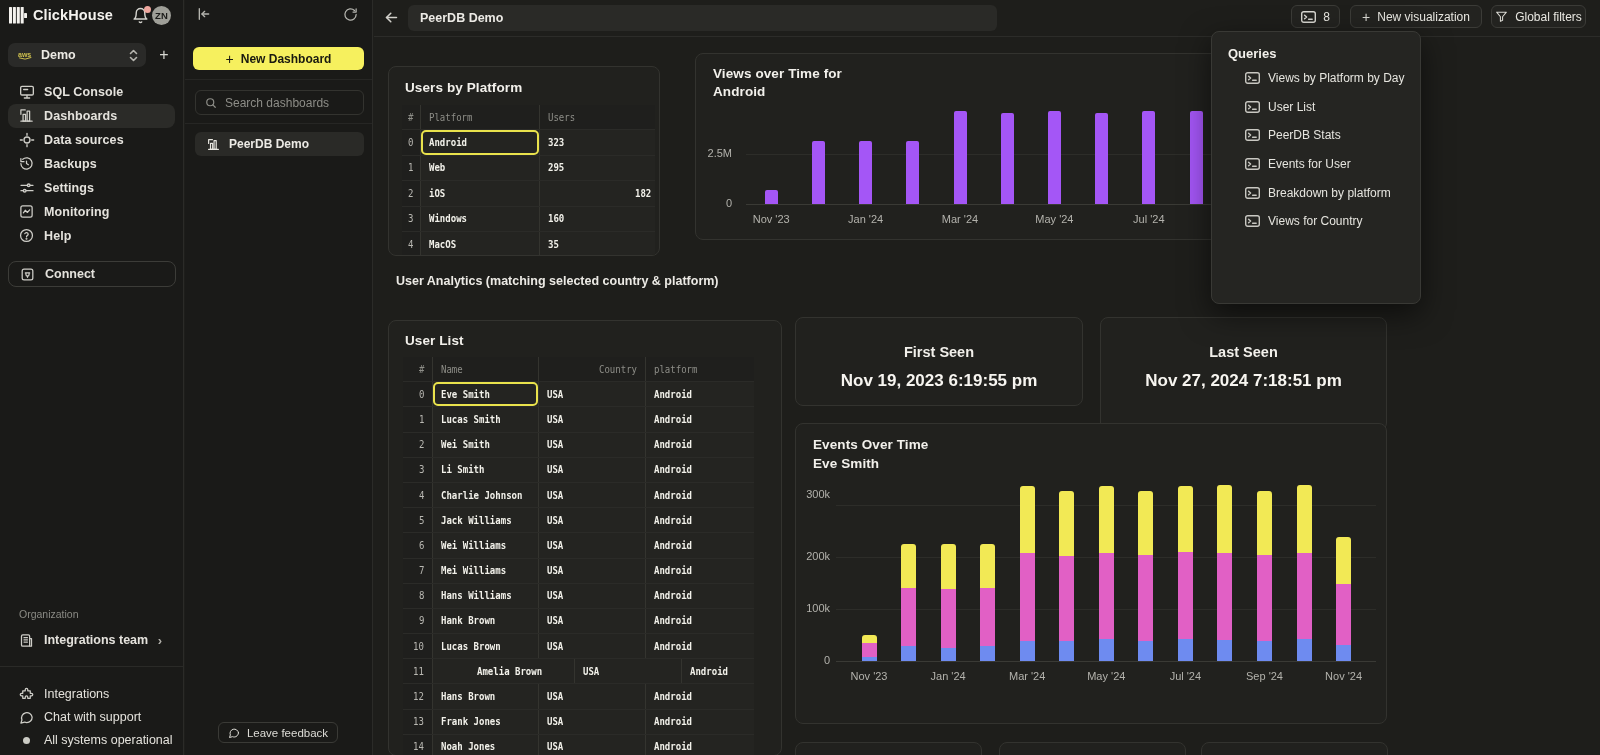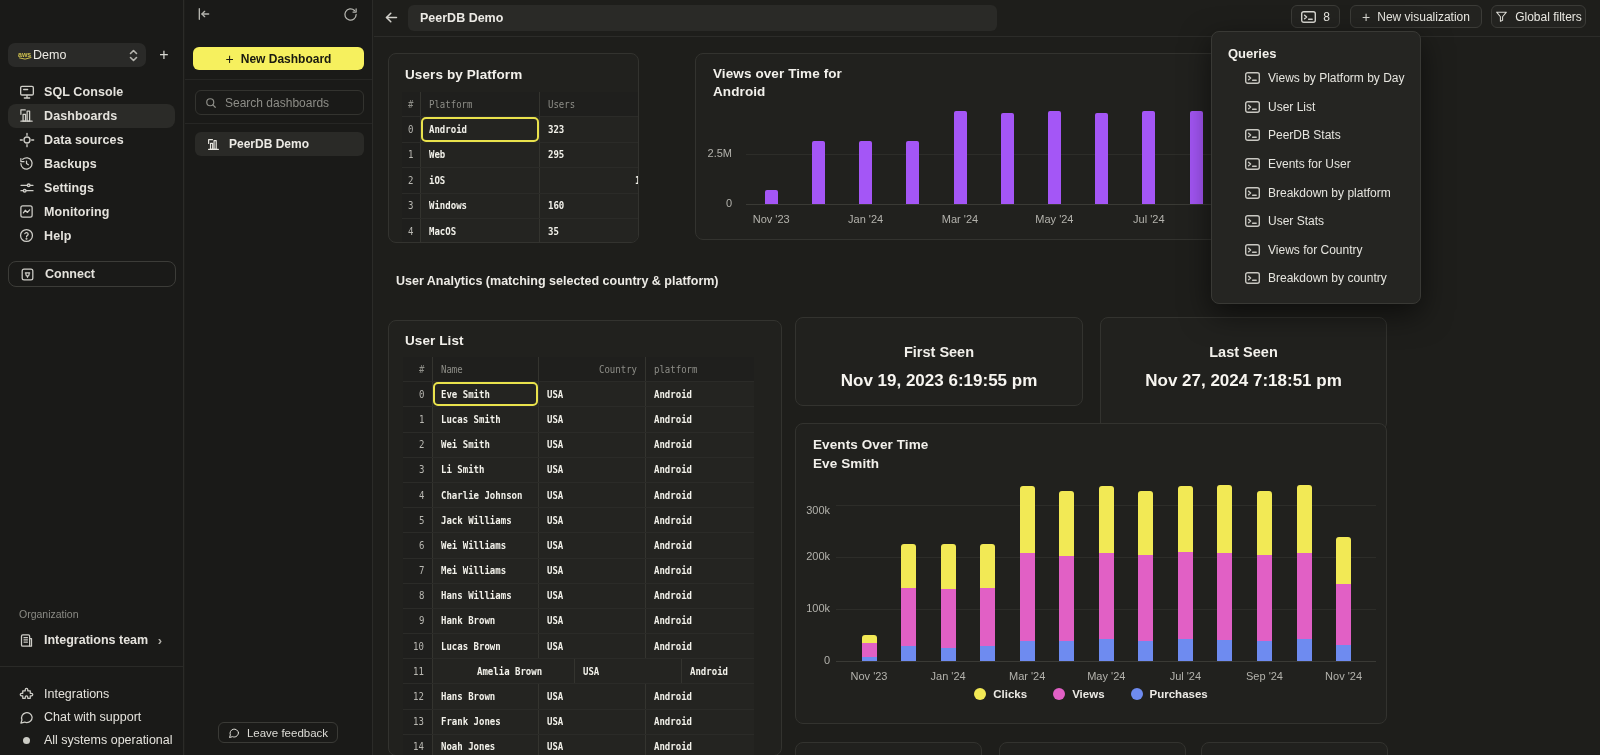--- a/index.html
+++ b/index.html
@@ -23,21 +23,21 @@
   .brand { position:absolute; left:33px; top:7px; font-size:14.5px; font-weight:700; letter-spacing:.1px; color:#f4f2ee; }
   .bell { position:absolute; left:132px; top:7px; width:19px; height:19px; color:#d4d3cd; }
   .bell-dot { position:absolute; left:12px; top:-1px; width:7px; height:7px; border-radius:50%; background:#efa79e; }
   .avatar { position:absolute; left:152px; top:6px; width:19px; height:19px; border-radius:50%;
     background:#9f9f98; color:#1c1c1a; font-size:9.5px; font-weight:700;
     display:flex; align-items:center; justify-content:center; letter-spacing:.2px; }
   .org-row { position:absolute; left:0; top:43px; width:100%; height:24px; }
   .org-select { position:absolute; left:8px; top:0; width:138px; height:24px;
     background:#2a2a28; border:none; border-radius:7px; color:#eceae4;
     display:flex; align-items:center; padding:0 8px 0 10px; cursor:pointer; }
-  .org-select .lbl { font-size:12.5px; font-weight:400; }
+  .org-select .lbl { font-size:12.5px; font-weight:700; margin-left:8px; }
   .org-select .ud { margin-left:auto; color:#b6b5af; }
   .side-plus { position:absolute; left:153px; top:1px; width:22px; height:22px; background:none; border:none;
     color:#d7d7d1; font-size:16px; line-height:20px; cursor:pointer; }
   .nav { position:absolute; left:0; top:80px; width:100%; }
   .nav-item { position:relative; height:24px; margin:0 8px; border-radius:8px;
     display:flex; align-items:center; padding-left:11px; cursor:pointer; color:#e4e2dc; }
   .nav-item.active { background:#2b2b28; }
   .nav-item .ic { width:16px; height:16px; color:#cfcec8; flex:none; }
   .nav-item .nl { margin-left:9px; font-size:12.5px; font-weight:600; letter-spacing:.1px; }
   .connect-btn { position:absolute; left:8px; top:261px; width:168px; height:26px;
@@ -139,20 +139,40 @@
   .qp-title { margin-left:16px; font-size:13px; font-weight:700; color:#f2f0eb; }
   .qp-list { margin-top:3px; }
   .qp-item { height:28.6px; display:flex; align-items:center; padding-left:33px; cursor:pointer; }
   .qp-item .ic { width:15px; height:12px; color:#c9c8c2; flex:none; }
   .qp-item .nl { margin-left:8px; font-size:12px; font-weight:500; color:#e6e5df; }
 </style>
 </head>
 <body>
 
 <aside class="sidebar">
+  <div class="side-head">
+    <span class="logo">
+      <svg width="18" height="17" viewBox="0 0 18 17" fill="#f4f2ee">
+        <rect x="0" y="0" width="3" height="16.5" rx="0.6"></rect>
+          <rect x="3.9" y="0" width="3" height="16.5" rx="0.6"></rect>
+        <rect x="7.8" y="0" width="3" height="16.5" rx="0.6"></rect>
+          <rect x="11.7" y="0" width="3" height="16.5" rx="0.6"></rect>
+        <rect x="15.1" y="6" width="2.9" height="5" rx="0.6"></rect>
+      </svg>
+    </span>
+    <span class="brand">ClickHouse</span>
+    <span class="bell">
+      <svg width="17" height="17" viewBox="0 0 24 24" fill="none" stroke="currentColor" stroke-width="2" stroke-linecap="round" stroke-linejoin="round">
+        <path d="M18 8a6 6 0 0 0-12 0c0 7-3 9-3 9h18s-3-2-3-9"></path>
+          <path d="M13.7 21a2 2 0 0 1-3.4 0"></path>
+      </svg>
+      <span class="bell-dot"></span>
+    </span>
+    <span class="avatar">ZN</span>
+  </div>
 
   <div class="org-row">
     <button class="org-select">
       <span>
         <svg width="15" height="10" viewBox="0 0 15 10">
           <text x="0" y="6.5" font-size="7" font-weight="700" fill="#cdbf4e" font-family="Liberation Sans, sans-serif">aws</text>
           <path d="M1.5 8 Q 7 10.6 13 7.6" stroke="#cdbf4e" stroke-width="1" fill="none" stroke-linecap="round"></path>
         </svg>
       </span>
       <span class="lbl">Demo</span>
@@ -363,21 +383,21 @@
     <button class="hbtn" style="left:1117px; width:95px">
       <span class="ic">
         <svg width="13" height="13" viewBox="0 0 24 24" fill="none" stroke="currentColor" stroke-width="2" stroke-linecap="round" stroke-linejoin="round">
           <path d="M3 4h18l-7 8.5V19l-4 2v-8.5L3 4z"></path>
         </svg>
       </span>
       <span>Global filters</span>
     </button>
   </header>
 
-  <section class="card" style="left:14px; top:53px; width:251px; height:190px">
+  <section class="card" style="left:14px; top:66px; width:272px; height:190px">
     <h3 class="card-title" style="top:13px">Users by Platform</h3>
     <div class="dtable" style="left:13px; top:38px; width:253px" id="platform-table">
         <div class="trow thead" style="height: 25.4px;">
           <div class="tcell idx ctr" style="width: 19px;">
             <span class="mx">#</span>
           </div>
           <div class="tcell" style="width: 118.5px;">
             <span class="mx">Platform</span>
           </div>
           <div class="tcell" style="width: 115.5px;">
@@ -723,21 +743,21 @@
       <span style="display:block">Eve Smith</span>
     </h3>
     <div class="plot" id="events-plot" style="left:40px; top:47px; width:540px; height:190px">
         <div class="gridline zero" style="top: 189.5px;"></div>
         <div class="ylab" style="right: 546px; top: 183px; width: 44px; position: absolute;">0</div>
         <div class="gridline" style="top: 137.5px;"></div>
         <div class="ylab" style="right: 546px; top: 131px; width: 44px; position: absolute;">100k</div>
         <div class="gridline" style="top: 85.5px;"></div>
         <div class="ylab" style="right: 546px; top: 79px; width: 44px; position: absolute;">200k</div>
         <div class="gridline" style="top: 33.5px;"></div>
-        <div class="ylab" style="right: 546px; top: 33px; width: 44px; position: absolute;">300k</div>
+        <div class="ylab" style="right: 546px; top: 17px; width: 44px; position: absolute;">300k</div>
         <div class="seg" style="left: 25.5px; width: 15px; bottom: 0px; height: 4.16px; background: rgb(110, 139, 240);"></div>
         <div class="seg" style="left: 25.5px; width: 15px; bottom: 4.16px; height: 14.04px; background: rgb(225, 96, 197);"></div>
         <div class="seg" style="left: 25.5px; width: 15px; bottom: 18.2px; height: 8.32px; background: rgb(242, 233, 85); border-radius: 3px 3px 0px 0px;"></div>
         <div class="xlab" style="left: 3px; top: 199px; width: 60px;">Nov '23</div>
         <div class="seg" style="left: 65.05px; width: 15px; bottom: 0px; height: 14.56px; background: rgb(110, 139, 240);"></div>
         <div class="seg" style="left: 65.05px; width: 15px; bottom: 14.56px; height: 58.24px; background: rgb(225, 96, 197);"></div>
         <div class="seg" style="left: 65.05px; width: 15px; bottom: 72.8px; height: 44.2px; background: rgb(242, 233, 85); border-radius: 3px 3px 0px 0px;"></div>
         <div class="seg" style="left: 104.6px; width: 15px; bottom: 0px; height: 13px; background: rgb(110, 139, 240);"></div>
         <div class="seg" style="left: 104.6px; width: 15px; bottom: 13px; height: 59.28px; background: rgb(225, 96, 197);"></div>
         <div class="seg" style="left: 104.6px; width: 15px; bottom: 72.28px; height: 44.72px; background: rgb(242, 233, 85); border-radius: 3px 3px 0px 0px;"></div>
@@ -771,34 +791,20 @@
         <div class="seg" style="left: 421px; width: 15px; bottom: 106.08px; height: 63.96px; background: rgb(242, 233, 85); border-radius: 3px 3px 0px 0px;"></div>
         <div class="xlab" style="left: 398.5px; top: 199px; width: 60px;">Sep '24</div>
         <div class="seg" style="left: 460.55px; width: 15px; bottom: 0px; height: 21.84px; background: rgb(110, 139, 240);"></div>
         <div class="seg" style="left: 460.55px; width: 15px; bottom: 21.84px; height: 86.32px; background: rgb(225, 96, 197);"></div>
         <div class="seg" style="left: 460.55px; width: 15px; bottom: 108.16px; height: 67.6px; background: rgb(242, 233, 85); border-radius: 3px 3px 0px 0px;"></div>
         <div class="seg" style="left: 500.1px; width: 15px; bottom: 0px; height: 15.6px; background: rgb(110, 139, 240);"></div>
         <div class="seg" style="left: 500.1px; width: 15px; bottom: 15.6px; height: 61.36px; background: rgb(225, 96, 197);"></div>
         <div class="seg" style="left: 500.1px; width: 15px; bottom: 76.96px; height: 47.32px; background: rgb(242, 233, 85); border-radius: 3px 3px 0px 0px;"></div>
         <div class="xlab" style="left: 477.6px; top: 199px; width: 60px;">Nov '24</div>
       </div>
-    <div class="legend" id="events-legend" style="left:0; top:264px; width:100%">
-        <span class="leg-item">
-          <span class="leg-dot" style="background: rgb(242, 233, 85);"></span>
-          <span>Clicks</span>
-        </span>
-        <span class="leg-item">
-          <span class="leg-dot" style="background: rgb(225, 96, 197);"></span>
-          <span>Views</span>
-        </span>
-        <span class="leg-item">
-          <span class="leg-dot" style="background: rgb(110, 139, 240);"></span>
-          <span>Purchases</span>
-        </span>
-      </div>
   </section>
 
   <section class="card" style="left:421px; top:742px; width:187px; height:60px"></section>
   <section class="card" style="left:625px; top:742px; width:187px; height:60px"></section>
   <section class="card" style="left:827px; top:742px; width:187px; height:60px"></section>
 </div>
 
 <div class="queries-pop">
   <div class="qp-title">Queries</div>
   <div class="qp-list" id="queries-list">
@@ -853,36 +859,16 @@
         <span class="nl">Breakdown by platform</span>
       </div>
       <div class="qp-item">
         <span class="ic">
           <svg width="15" height="12" viewBox="0 0 15 12" fill="none" stroke="currentColor" stroke-width="1.4" stroke-linecap="round" stroke-linejoin="round">
     <rect x="0.7" y="0.7" width="13.6" height="10.6" rx="2"></rect>
             <path d="M3.6 4.2 L5.6 6 L3.6 7.8"></path>
             <path d="M7.6 8.3h3.6"></path>
   </svg>
         </span>
-        <span class="nl">User Stats</span>
-      </div>
-      <div class="qp-item">
-        <span class="ic">
-          <svg width="15" height="12" viewBox="0 0 15 12" fill="none" stroke="currentColor" stroke-width="1.4" stroke-linecap="round" stroke-linejoin="round">
-    <rect x="0.7" y="0.7" width="13.6" height="10.6" rx="2"></rect>
-            <path d="M3.6 4.2 L5.6 6 L3.6 7.8"></path>
-            <path d="M7.6 8.3h3.6"></path>
-  </svg>
-        </span>
         <span class="nl">Views for Country</span>
-      </div>
-      <div class="qp-item">
-        <span class="ic">
-          <svg width="15" height="12" viewBox="0 0 15 12" fill="none" stroke="currentColor" stroke-width="1.4" stroke-linecap="round" stroke-linejoin="round">
-    <rect x="0.7" y="0.7" width="13.6" height="10.6" rx="2"></rect>
-            <path d="M3.6 4.2 L5.6 6 L3.6 7.8"></path>
-            <path d="M7.6 8.3h3.6"></path>
-  </svg>
-        </span>
-        <span class="nl">Breakdown by country</span>
       </div>
     </div>
 </div>
 
 </body></html>

